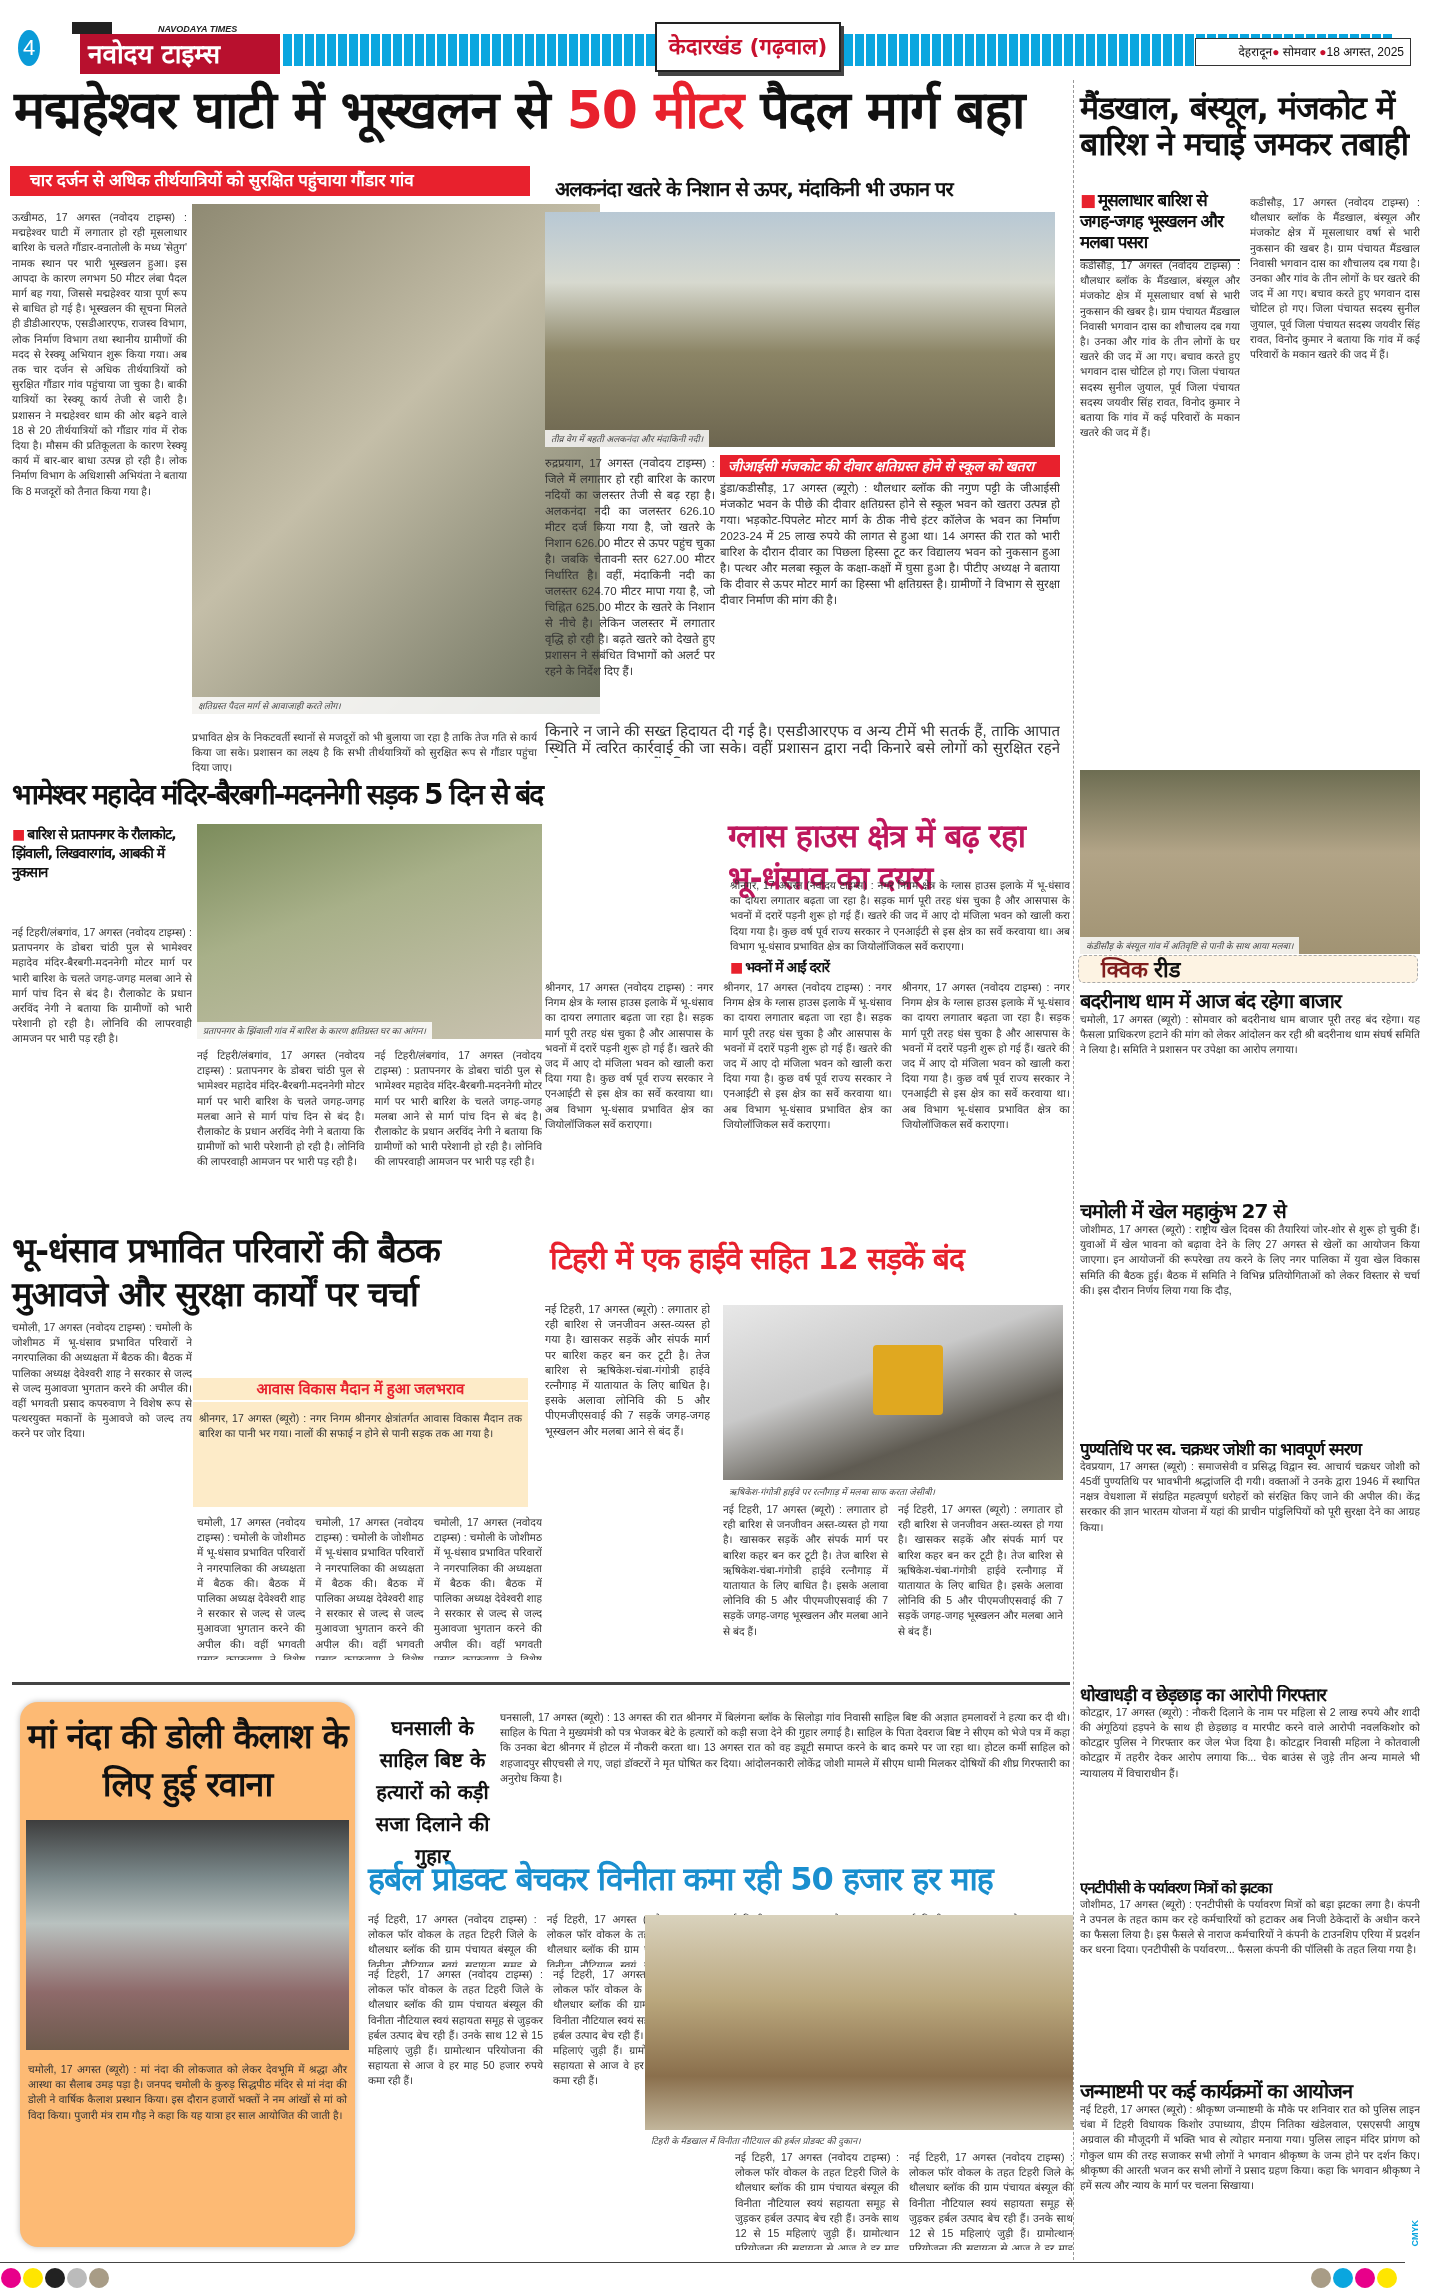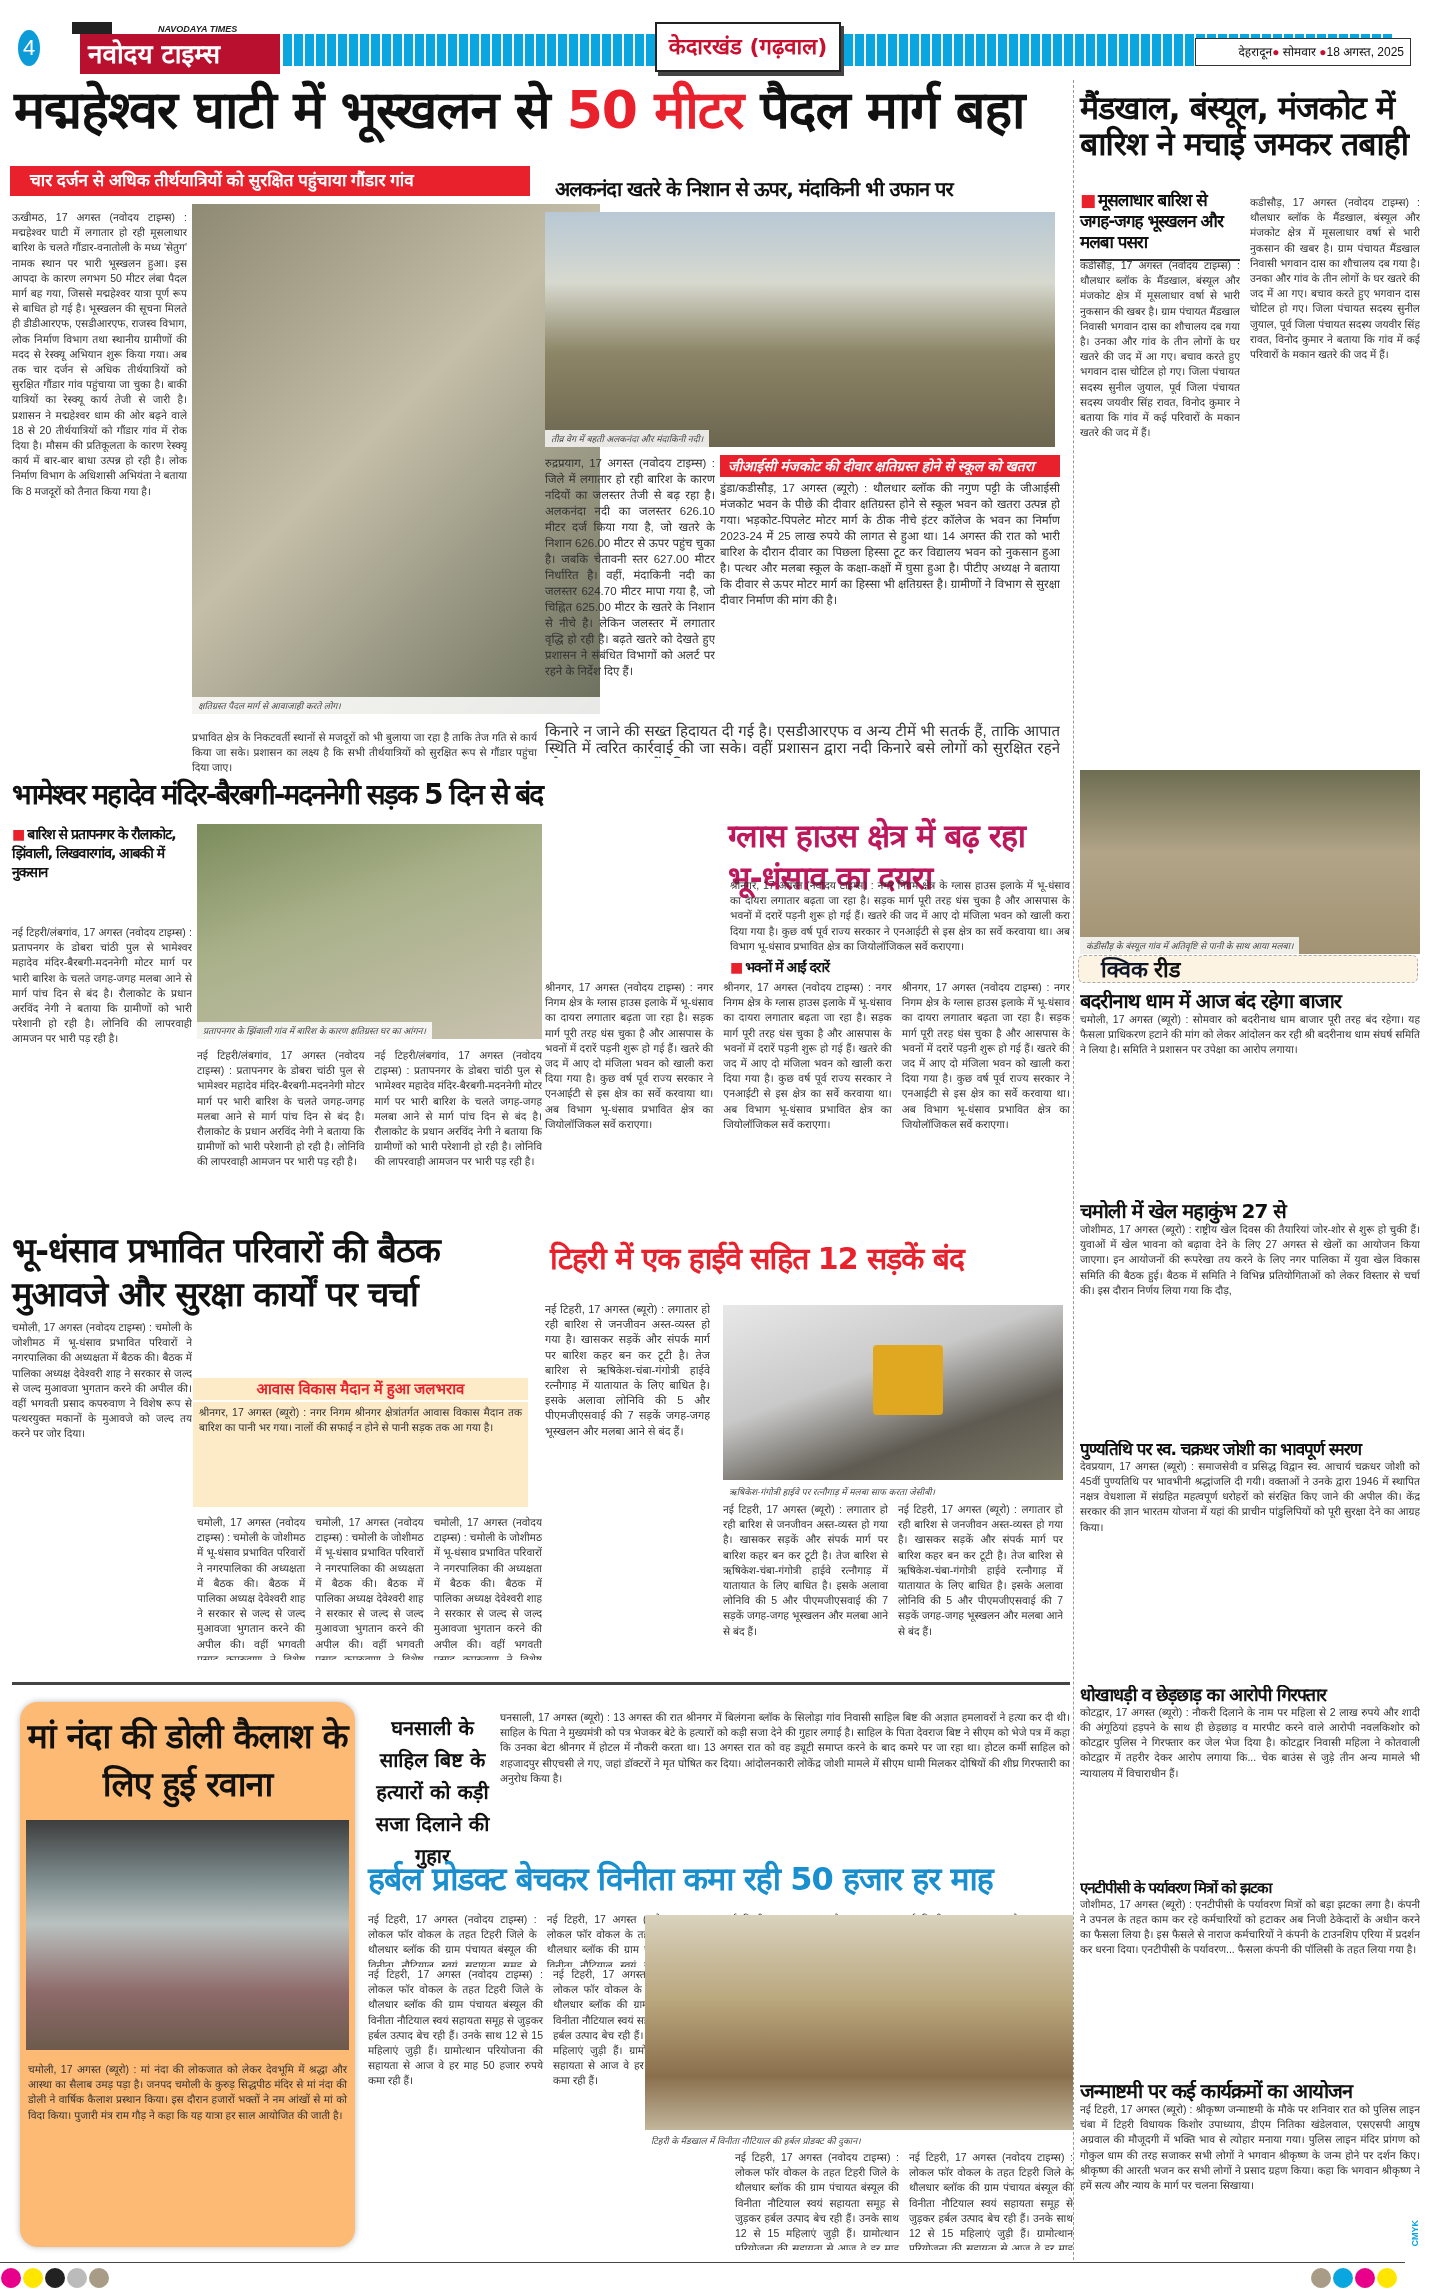--- a/index.html
+++ b/index.html
@@ -84,21 +84,21 @@
 <div class="abs hl" style="left:728px;top:815px;width:340px;font-size:32px;line-height:42px;color:#be185d">ग्लास हाउस क्षेत्र में बढ़ रहा भू-धंसाव का दयरा</div>
 <div class="abs body" style="left:730px;top:878px;width:340px;height:80px">श्रीनगर, 17 अगस्त (नवोदय टाइम्स) : नगर निगम क्षेत्र के ग्लास हाउस इलाके में भू-धंसाव का दायरा लगातार बढ़ता जा रहा है। सड़क मार्ग पूरी तरह धंस चुका है और आसपास के भवनों में दरारें पड़नी शुरू हो गई हैं। खतरे की जद में आए दो मंजिला भवन को खाली करा दिया गया है। कुछ वर्ष पूर्व राज्य सरकार ने एनआईटी से इस क्षेत्र का सर्वे करवाया था। अब विभाग भू-धंसाव प्रभावित क्षेत्र का जियोलॉजिकल सर्वे कराएगा।</div>
 <div class="abs hl bullet" style="left:730px;top:960px;width:200px;font-size:14px">भवनों में आईं दरारें</div>
 <div class="cols abs body" style="left:545px;top:980px;width:525px;height:220px;grid-template-columns:1fr 1fr 1fr">
   <div>श्रीनगर, 17 अगस्त (नवोदय टाइम्स) : नगर निगम क्षेत्र के ग्लास हाउस इलाके में भू-धंसाव का दायरा लगातार बढ़ता जा रहा है। सड़क मार्ग पूरी तरह धंस चुका है और आसपास के भवनों में दरारें पड़नी शुरू हो गई हैं। खतरे की जद में आए दो मंजिला भवन को खाली करा दिया गया है। कुछ वर्ष पूर्व राज्य सरकार ने एनआईटी से इस क्षेत्र का सर्वे करवाया था। अब विभाग भू-धंसाव प्रभावित क्षेत्र का जियोलॉजिकल सर्वे कराएगा।</div>
   <div>श्रीनगर, 17 अगस्त (नवोदय टाइम्स) : नगर निगम क्षेत्र के ग्लास हाउस इलाके में भू-धंसाव का दायरा लगातार बढ़ता जा रहा है। सड़क मार्ग पूरी तरह धंस चुका है और आसपास के भवनों में दरारें पड़नी शुरू हो गई हैं। खतरे की जद में आए दो मंजिला भवन को खाली करा दिया गया है। कुछ वर्ष पूर्व राज्य सरकार ने एनआईटी से इस क्षेत्र का सर्वे करवाया था। अब विभाग भू-धंसाव प्रभावित क्षेत्र का जियोलॉजिकल सर्वे कराएगा।</div>
   <div>श्रीनगर, 17 अगस्त (नवोदय टाइम्स) : नगर निगम क्षेत्र के ग्लास हाउस इलाके में भू-धंसाव का दायरा लगातार बढ़ता जा रहा है। सड़क मार्ग पूरी तरह धंस चुका है और आसपास के भवनों में दरारें पड़नी शुरू हो गई हैं। खतरे की जद में आए दो मंजिला भवन को खाली करा दिया गया है। कुछ वर्ष पूर्व राज्य सरकार ने एनआईटी से इस क्षेत्र का सर्वे करवाया था। अब विभाग भू-धंसाव प्रभावित क्षेत्र का जियोलॉजिकल सर्वे कराएगा।</div>
 </div>
 
 <div class="abs quick" style="left:1078px;top:955px;width:340px;height:28px;font-weight:bold;font-size:22px;line-height:28px;padding-left:22px">
-  <span style="color:#0f172a">क्विक</span><span> रीड</span>
+  <span style="color:#7f1d1d">क्विक</span><span> रीड</span>
 </div>
 <div class="abs" style="left:1080px;top:990px;width:340px">
   <div style="height:210px;overflow:hidden">
     <div class="hl" style="font-size:20px">बदरीनाथ धाम में आज बंद रहेगा बाजार</div>
     <div class="body" style="height:178px">चमोली, 17 अगस्त (ब्यूरो) : सोमवार को बदरीनाथ धाम बाजार पूरी तरह बंद रहेगा। यह फैसला प्राधिकरण हटाने की मांग को लेकर आंदोलन कर रही श्री बदरीनाथ धाम संघर्ष समिति ने लिया है। समिति ने प्रशासन पर उपेक्षा का आरोप लगाया।</div>
   </div>
   <div style="height:240px;overflow:hidden">
     <div class="hl" style="font-size:20px">चमोली में खेल महाकुंभ 27 से</div>
     <div class="body" style="height:210px">जोशीमठ, 17 अगस्त (ब्यूरो) : राष्ट्रीय खेल दिवस की तैयारियां जोर-शोर से शुरू हो चुकी हैं। युवाओं में खेल भावना को बढ़ावा देने के लिए 27 अगस्त से खेलों का आयोजन किया जाएगा। इन आयोजनों की रूपरेखा तय करने के लिए नगर पालिका में युवा खेल विकास समिति की बैठक हुई। बैठक में समिति ने विभिन्न प्रतियोगिताओं को लेकर विस्तार से चर्चा की। इस दौरान निर्णय लिया गया कि दौड़,</div>
   </div>
@@ -116,21 +116,21 @@
   </div>
   <div style="height:200px;overflow:hidden">
     <div class="hl" style="font-size:20px">जन्माष्टमी पर कई कार्यक्रमों का आयोजन</div>
     <div class="body" style="height:170px">नई टिहरी, 17 अगस्त (ब्यूरो) : श्रीकृष्ण जन्माष्टमी के मौके पर शनिवार रात को पुलिस लाइन चंबा में टिहरी विधायक किशोर उपाध्याय, डीएम नितिका खंडेलवाल, एसएसपी आयुष अग्रवाल की मौजूदगी में भक्ति भाव से त्योहार मनाया गया। पुलिस लाइन मंदिर प्रांगण को गोकुल धाम की तरह सजाकर सभी लोगों ने भगवान श्रीकृष्ण के जन्म होने पर दर्शन किए। श्रीकृष्ण की आरती भजन कर सभी लोगों ने प्रसाद ग्रहण किया। कहा कि भगवान श्रीकृष्ण ने हमें सत्य और न्याय के मार्ग पर चलना सिखाया।</div>
   </div>
 </div>
 
 <div class="abs hl" style="left:12px;top:1228px;width:530px;font-size:34px;line-height:44px">भू-धंसाव प्रभावित परिवारों की बैठक मुआवजे और सुरक्षा कार्यों पर चर्चा</div>
 <div class="abs body" style="left:12px;top:1320px;width:180px;height:340px">चमोली, 17 अगस्त (नवोदय टाइम्स) : चमोली के जोशीमठ में भू-धंसाव प्रभावित परिवारों ने नगरपालिका की अध्यक्षता में बैठक की। बैठक में पालिका अध्यक्ष देवेश्वरी शाह ने सरकार से जल्द से जल्द मुआवजा भुगतान करने की अपील की। वहीं भगवती प्रसाद कपरुवाण ने विशेष रूप से पत्थरयुक्त मकानों के मुआवजे को जल्द तय करने पर जोर दिया।</div>
 <div class="abs" style="left:193px;top:1378px;width:335px;height:22px;background:#fdebc8;color:#e8212d;font-weight:bold;font-size:15px;text-align:center;line-height:22px">आवास विकास मैदान में हुआ जलभराव</div>
-<div class="abs body" style="left:193px;top:1402px;width:335px;height:105px;background:#fdebc8;padding:3px 6px">श्रीनगर, 17 अगस्त (ब्यूरो) : नगर निगम श्रीनगर क्षेत्रांतर्गत आवास विकास मैदान तक बारिश का पानी भर गया। नालों की सफाई न होने से पानी सड़क तक आ गया है।</div>
+<div class="abs body" style="left:193px;top:1402px;width:335px;height:105px;background:#fdebc8;padding:9px 6px">श्रीनगर, 17 अगस्त (ब्यूरो) : नगर निगम श्रीनगर क्षेत्रांतर्गत आवास विकास मैदान तक बारिश का पानी भर गया। नालों की सफाई न होने से पानी सड़क तक आ गया है।</div>
 <div class="cols abs body" style="left:197px;top:1515px;width:345px;height:145px;grid-template-columns:1fr 1fr 1fr">
   <div>चमोली, 17 अगस्त (नवोदय टाइम्स) : चमोली के जोशीमठ में भू-धंसाव प्रभावित परिवारों ने नगरपालिका की अध्यक्षता में बैठक की। बैठक में पालिका अध्यक्ष देवेश्वरी शाह ने सरकार से जल्द से जल्द मुआवजा भुगतान करने की अपील की। वहीं भगवती प्रसाद कपरुवाण ने विशेष रूप से पत्थरयुक्त मकानों के मुआवजे को जल्द तय करने पर जोर दिया।</div>
   <div>चमोली, 17 अगस्त (नवोदय टाइम्स) : चमोली के जोशीमठ में भू-धंसाव प्रभावित परिवारों ने नगरपालिका की अध्यक्षता में बैठक की। बैठक में पालिका अध्यक्ष देवेश्वरी शाह ने सरकार से जल्द से जल्द मुआवजा भुगतान करने की अपील की। वहीं भगवती प्रसाद कपरुवाण ने विशेष रूप से पत्थरयुक्त मकानों के मुआवजे को जल्द तय करने पर जोर दिया।</div>
   <div>चमोली, 17 अगस्त (नवोदय टाइम्स) : चमोली के जोशीमठ में भू-धंसाव प्रभावित परिवारों ने नगरपालिका की अध्यक्षता में बैठक की। बैठक में पालिका अध्यक्ष देवेश्वरी शाह ने सरकार से जल्द से जल्द मुआवजा भुगतान करने की अपील की। वहीं भगवती प्रसाद कपरुवाण ने विशेष रूप से पत्थरयुक्त मकानों के मुआवजे को जल्द तय करने पर जोर दिया।</div>
 </div>
 
 <div class="abs hl" style="left:550px;top:1242px;width:520px;font-size:30px;color:#e8212d;white-space:nowrap">टिहरी में एक हाईवे सहित 12 सड़कें बंद</div>
 <div class="abs body" style="left:545px;top:1302px;width:165px;height:250px;font-size:11px">नई टिहरी, 17 अगस्त (ब्यूरो) : लगातार हो रही बारिश से जनजीवन अस्त-व्यस्त हो गया है। खासकर सड़कें और संपर्क मार्ग पर बारिश कहर बन कर टूटी है। तेज बारिश से ऋषिकेश-चंबा-गंगोत्री हाईवे रत्नौगाड़ में यातायात के लिए बाधित है। इसके अलावा लोनिवि की 5 और पीएमजीएसवाई की 7 सड़कें जगह-जगह भूस्खलन और मलबा आने से बंद हैं।</div>
 <div class="abs photo" style="left:723px;top:1305px;width:340px;height:175px;background:linear-gradient(160deg,#e8e8e8 0%,#c9c9c9 40%,#5f5b52 70%,#7c7866)">
   <div class="abs" style="left:150px;top:40px;width:70px;height:70px;background:#e0a820;border-radius:4px"></div>

